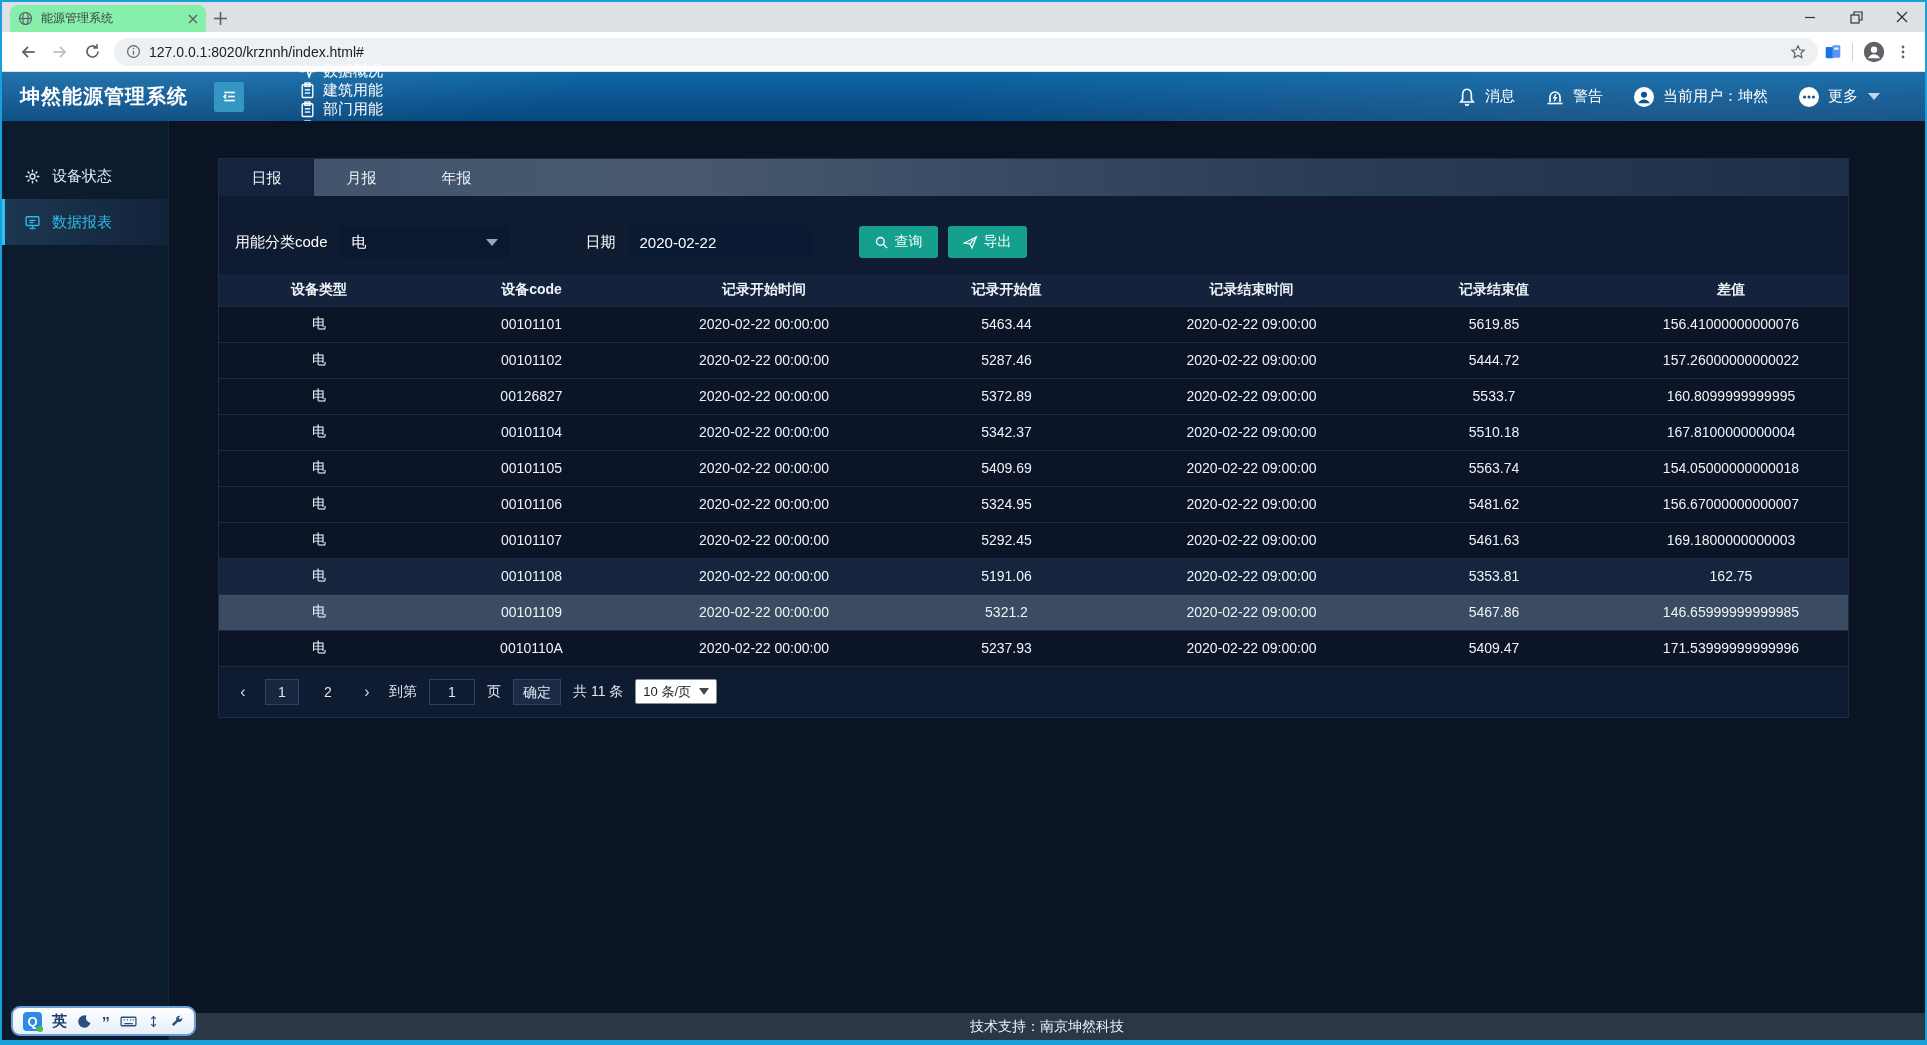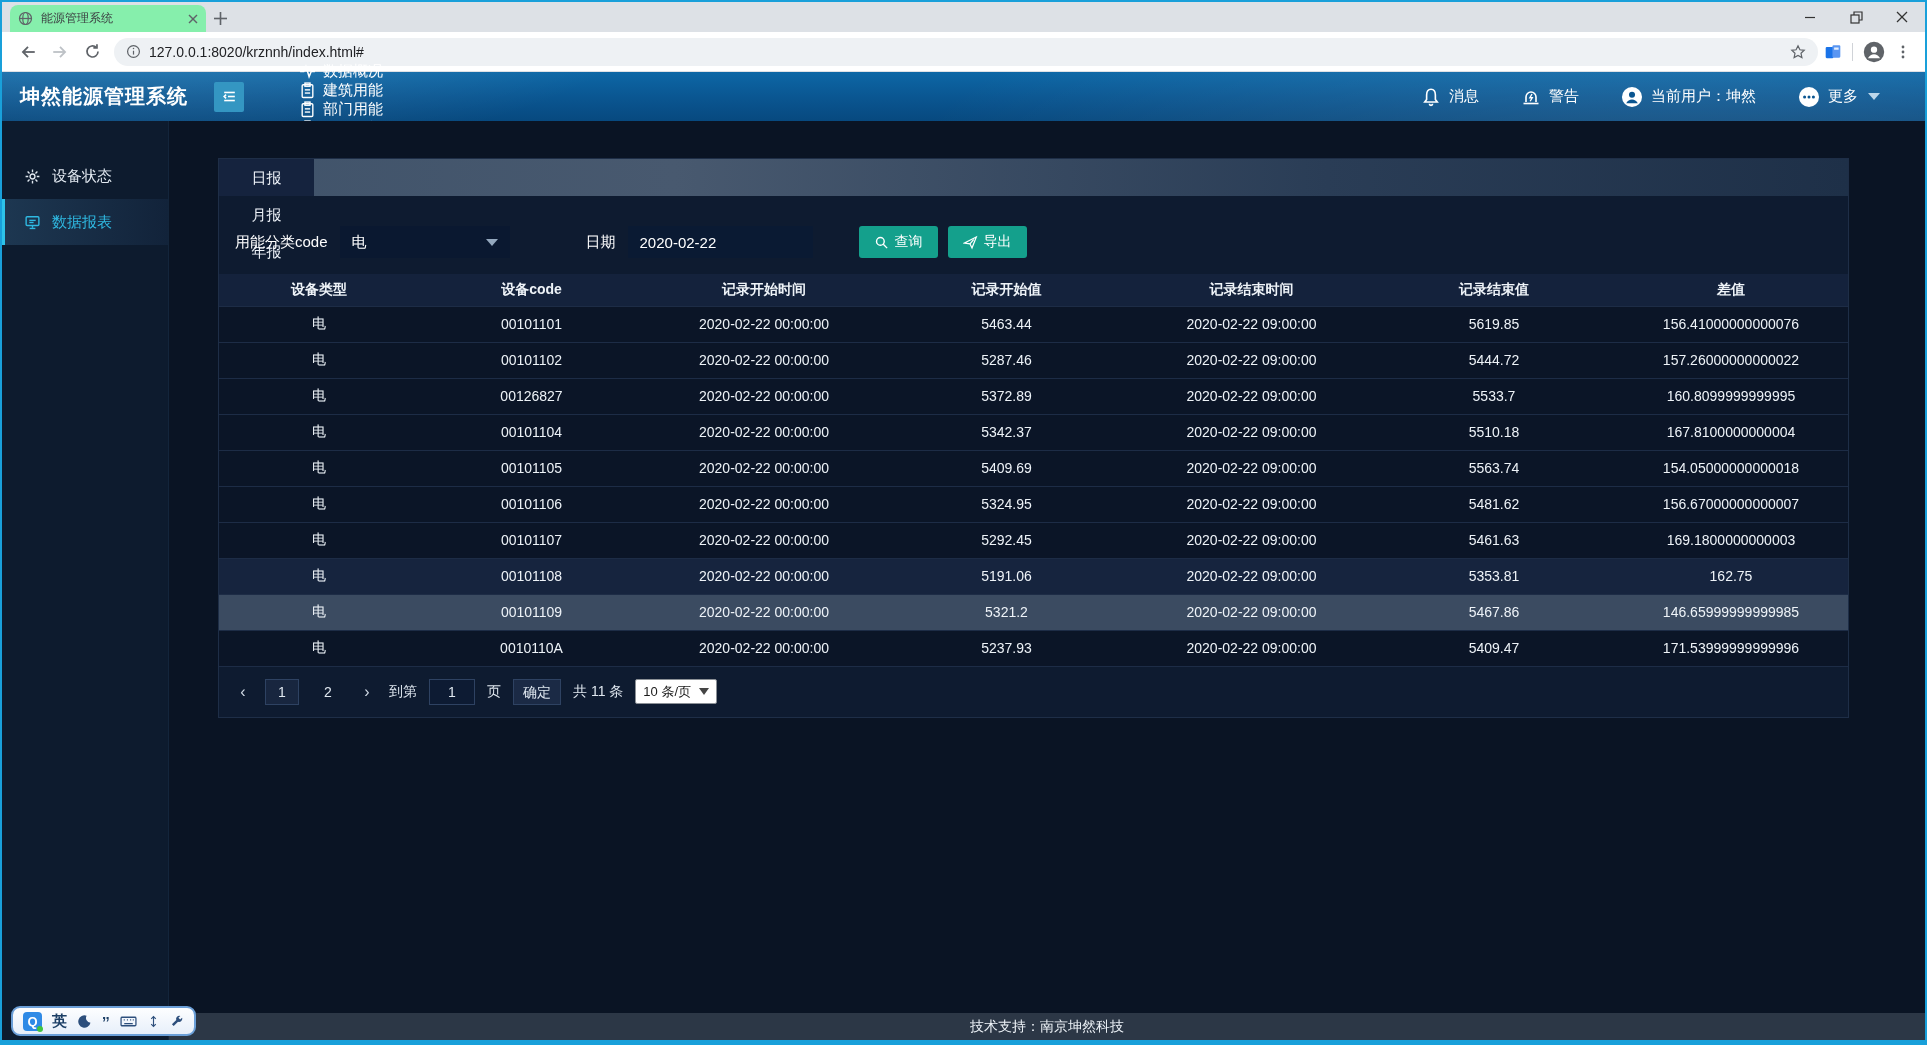--- a/index.html
+++ b/index.html
@@ -29,34 +29,34 @@
       radial-gradient(ellipse 900px 260px at 6% -130%, rgba(255,255,255,.16), transparent 60%),
       radial-gradient(ellipse 1300px 420px at 88% 250%, rgba(255,255,255,.12), transparent 62%),
       linear-gradient(180deg,#0d67a6 0%, #0a5590 55%, #07497f 100%); }
   .brand { font-size:20px; font-weight:bold; letter-spacing:1px; white-space:nowrap; }
   .toggle { width:30px; height:30px; margin-left:26px; background:#3496c2; border-radius:2px;
     display:flex; align-items:center; justify-content:center; }
   .mainnav { display:flex; margin-left:40px; height:69px;flex-direction:column; }
   .navitem { display:flex; align-items:center; gap:7px; padding:0 15px; font-size:15px; color:#fff; cursor:default; white-space:nowrap; }
   .navitem.active { background:linear-gradient(180deg, rgba(255,255,255,.25), rgba(255,255,255,.03)); color:#45d9e8;margin-left:9px; }
   .navitem.active svg { stroke:#45d9e8; }
-  .hdr-right { margin-left:auto; display:flex; align-items:center; gap:42px; font-size:15px; }
+  .hdr-right { margin-left:auto; display:flex; align-items:center; gap:30px; font-size:15px; }
   .hdr-item { display:flex; align-items:center; gap:8px; white-space:nowrap; }
   .caret { width:0; height:0; border-left:6px solid transparent; border-right:6px solid transparent; border-top:7px solid #bcd6ea; margin-left:2px; }
 
   
   .appbody { flex:1; display:flex; min-height:0; }
   .sidebar { width:167px; flex:0 0 auto; background:#0d1b2e; padding-top:32px; border-right:1px solid #13253b; }
   .sideitem { height:46px; display:flex; align-items:center; gap:11px; padding-left:22px; color:#e2e9f1; font-size:15px; }
   .sideitem.active { background:linear-gradient(90deg,#1d3751 0%, #12233a 100%); border-left:3px solid #2dc3ea; padding-left:19px; color:#2fb9e2; }
   .contentcol { flex:1; display:flex; flex-direction:column; min-width:0; background:#0a1424; }
   .content { flex:1; position:relative; }
 
   .panel { margin:37px 76px 0 49px; background:#0e1b30; border:1px solid rgba(120,150,190,.16); }
-  .tabs { height:37px; display:flex; background:linear-gradient(90deg,#40536a 0%,#48596f 28%,#2a3d56 68%,#1e3048 100%);flex-direction:column; }
+  .tabs { height:37px; display:flex; background:linear-gradient(90deg,#40536a 0%,#48596f 28%,#2a3d56 68%,#1e3048 100%); }
   .rtab { width:95px; line-height:37px; text-align:center; font-size:15px; color:#eef3f9; }
   .rtab.active { background:#15233e; }
 
   .filters { display:flex; align-items:center; padding:30px 16px 16px; font-size:15px; color:#fff; }
   .fld-select { width:170px; height:32px; background:#0a1830; margin-left:12px; display:flex; align-items:center; justify-content:space-between; padding:0 12px; font-size:15px; }
   .selcaret { width:0; height:0; border-left:6px solid transparent; border-right:6px solid transparent; border-top:7px solid #94a8be; }
   .lbl-date { margin-left:76px; }
   .fld-date { width:185px; height:32px; background:#0a1a33; margin-left:12px; display:flex; align-items:center; padding:0 12px; font-size:15px; }
   .btn { height:32px; padding:0 15px; background:#14a08c; border-radius:3px; color:#fff; font-size:14px; display:flex; align-items:center; gap:6px; }
   .btn-query { margin-left:46px; }

